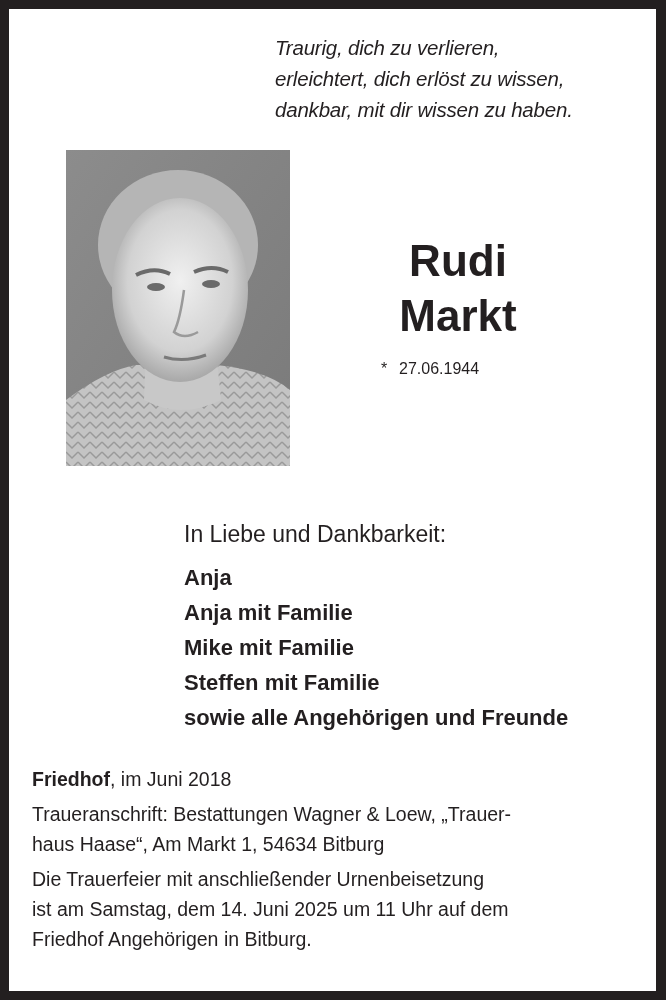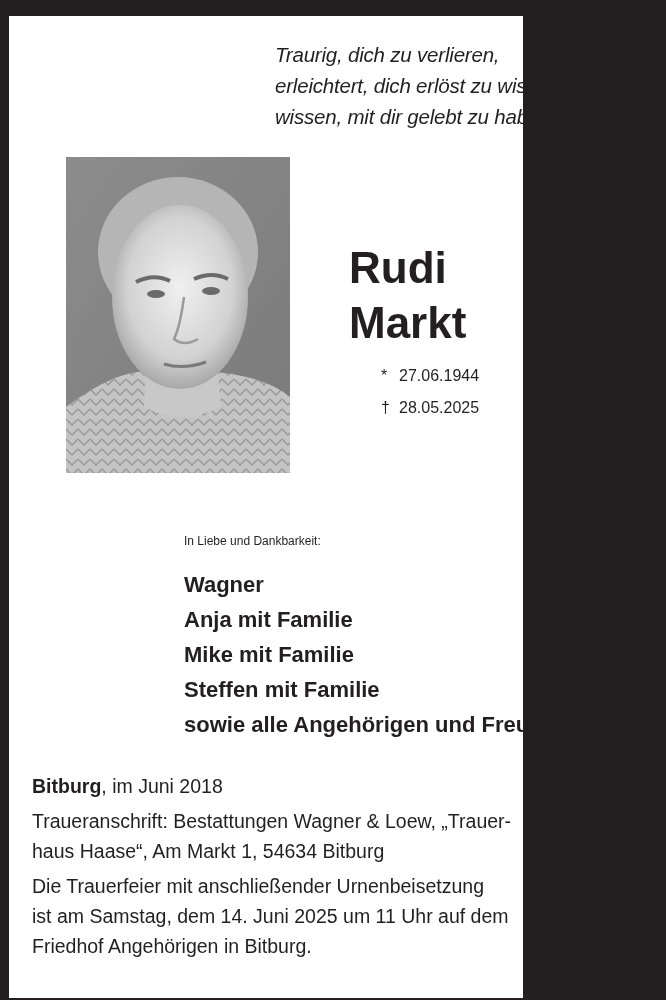--- a/index.html
+++ b/index.html
@@ -6,22 +6,22 @@
   body {
     width: 666px; height: 1000px;
     background: #231f20;
     position: relative;
     overflow: hidden;
     font-family: "Liberation Sans", "DejaVu Sans", sans-serif;
     color: #231f20;
   }
   .card {
     position: absolute;
-    left: 9px; top: 16px;
-    width: 514px; height: 982px;
+    left: 9px; top: 9px;
+    width: 647px; height: 982px;
     background: #ffffff;
   }
   .abs { position: absolute; }
   .poem {
     left: 266px; top: 23px;
     font-style: italic;
     font-size: 20.5px;
     line-height: 31px;
     white-space: nowrap;
     letter-spacing: -0.2px;
@@ -30,34 +30,35 @@
   .photo {
     left: 57px; top: 141px;
     width: 224px; height: 316px;
     background: #8a8a8a;
     overflow: hidden;
   }
   .photo svg { display: block; width: 100%; height: 100%; }
   .name {
     left: 340px; top: 224px;
     width: 218px;
+    text-align: center;
     font-weight: bold;
     font-size: 44px;
     line-height: 55px;
   }
   .dates {
     left: 372px; top: 344px;
     font-size: 16px;
     line-height: 32px;
     white-space: nowrap;
   }
   .dates .sym { display: inline-block; width: 18px; }
   .intro {
     left: 175px; top: 511px;
-    font-size: 12px;
+    font-size: 23px;
     line-height: 28px;
     white-space: nowrap;
   }
   .mourners {
     left: 175px; top: 551px;
     font-size: 22px;
     font-weight: bold;
     line-height: 35px;
     white-space: nowrap;
   }
@@ -71,21 +72,21 @@
   .bottom b { font-weight: bold; }
 </style>
 </head>
 <body>
 
 <div class="card">
 
   <div class="abs poem">
     <div>Traurig, dich zu verlieren,</div>
     <div>erleichtert, dich erlöst zu wissen,</div>
-    <div>wissen, mit dir gelebt zu haben.</div>
+    <div>dankbar, mit dir wissen zu haben.</div>
   </div>
 
   <div class="abs photo" title="Portrait of an elderly man with grey hair wearing a knitted sweater">
     <svg viewBox="0 0 224 316" preserveAspectRatio="none">
       <defs>
         <linearGradient id="bg" x1="0" y1="0" x2="1" y2="1">
           <stop offset="0" stop-color="#8c8c8c"></stop>
           <stop offset="1" stop-color="#7a7a7a"></stop>
         </linearGradient>
         <radialGradient id="face" cx="0.5" cy="0.45" r="0.55">
@@ -122,38 +123,35 @@
 
   <div class="abs name">
     <div>Rudi</div>
     <div>Markt</div>
   </div>
 
   <div class="abs dates">
     <div>
       <span class="sym">*</span><span>27.06.1944</span>
     </div>
-    <div>
-      <span class="sym">†</span><span>28.05.2025</span>
-    </div>
   </div>
 
   <div class="abs intro">In Liebe und Dankbarkeit:</div>
 
   <div class="abs mourners">
-    <div>Wagner</div>
+    <div>Anja</div>
     <div>Anja mit Familie</div>
     <div>Mike mit Familie</div>
     <div>Steffen mit Familie</div>
     <div>sowie alle Angehörigen und Freunde</div>
   </div>
 
   <div class="abs bottom">
     <div class="para">
-      <b>Bitburg</b><span>, im Juni 2018</span>
+      <b>Friedhof</b><span>, im Juni 2018</span>
     </div>
     <div class="para">
       <div>Traueranschrift: Bestattungen Wagner &amp; Loew, „Trauer-</div>
       <div>haus Haase“, Am Markt 1, 54634 Bitburg</div>
     </div>
     <div class="para">
       <div>Die Trauerfeier mit anschließender Urnenbeisetzung</div>
       <div>ist am Samstag, dem 14. Juni 2025 um 11 Uhr auf dem</div>
       <div>Friedhof Angehörigen in Bitburg.</div>
     </div>

